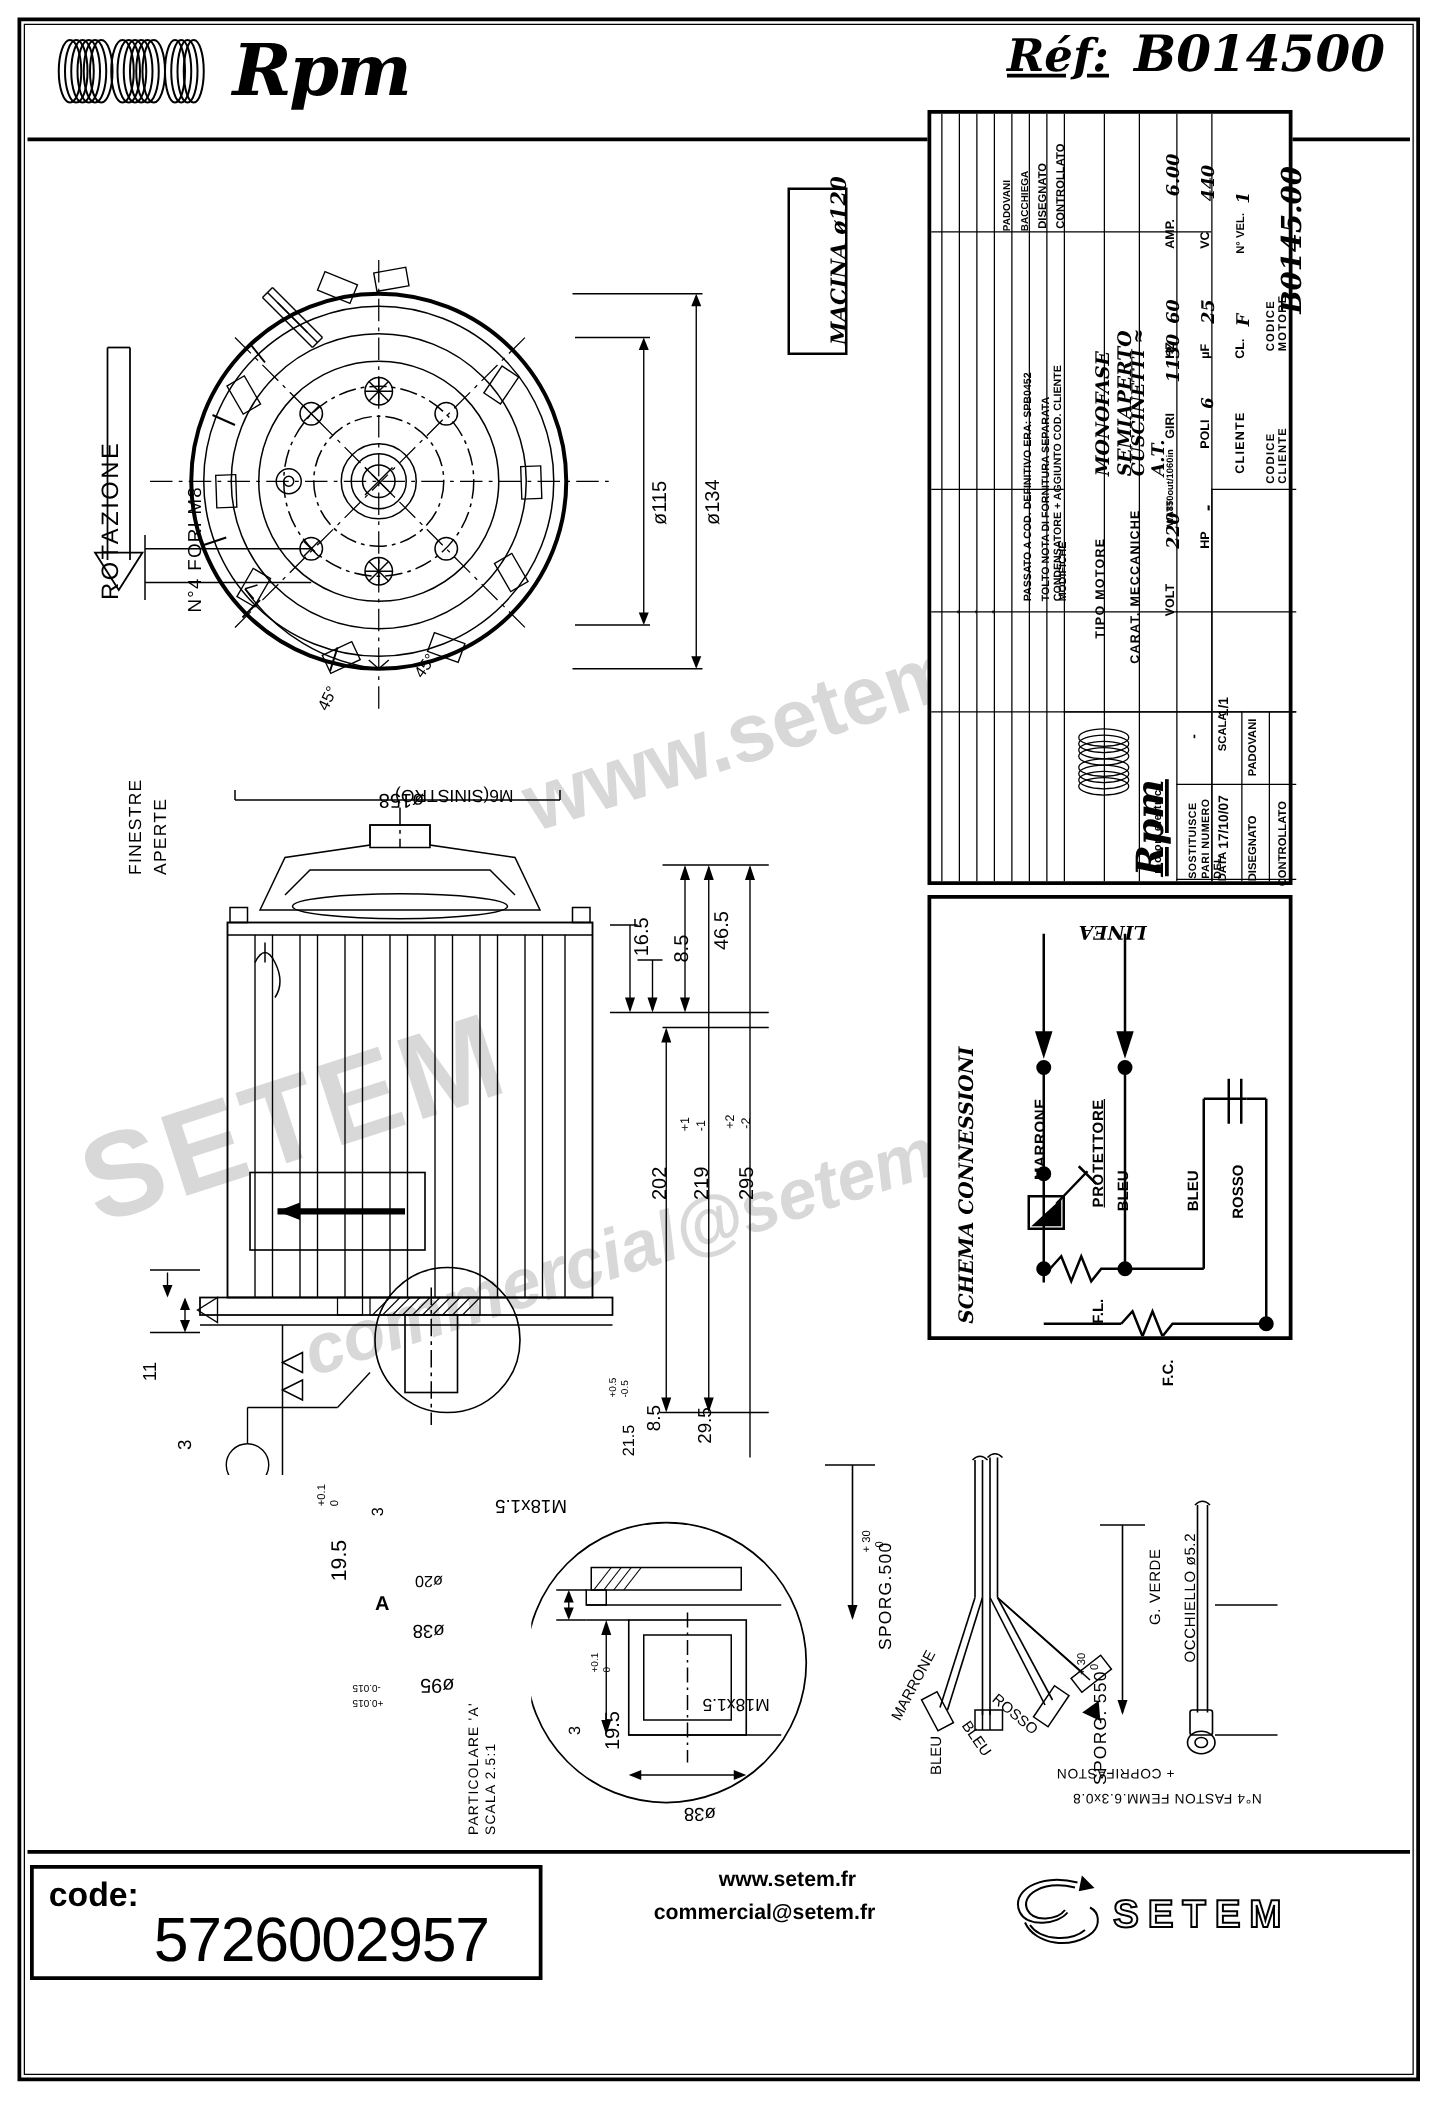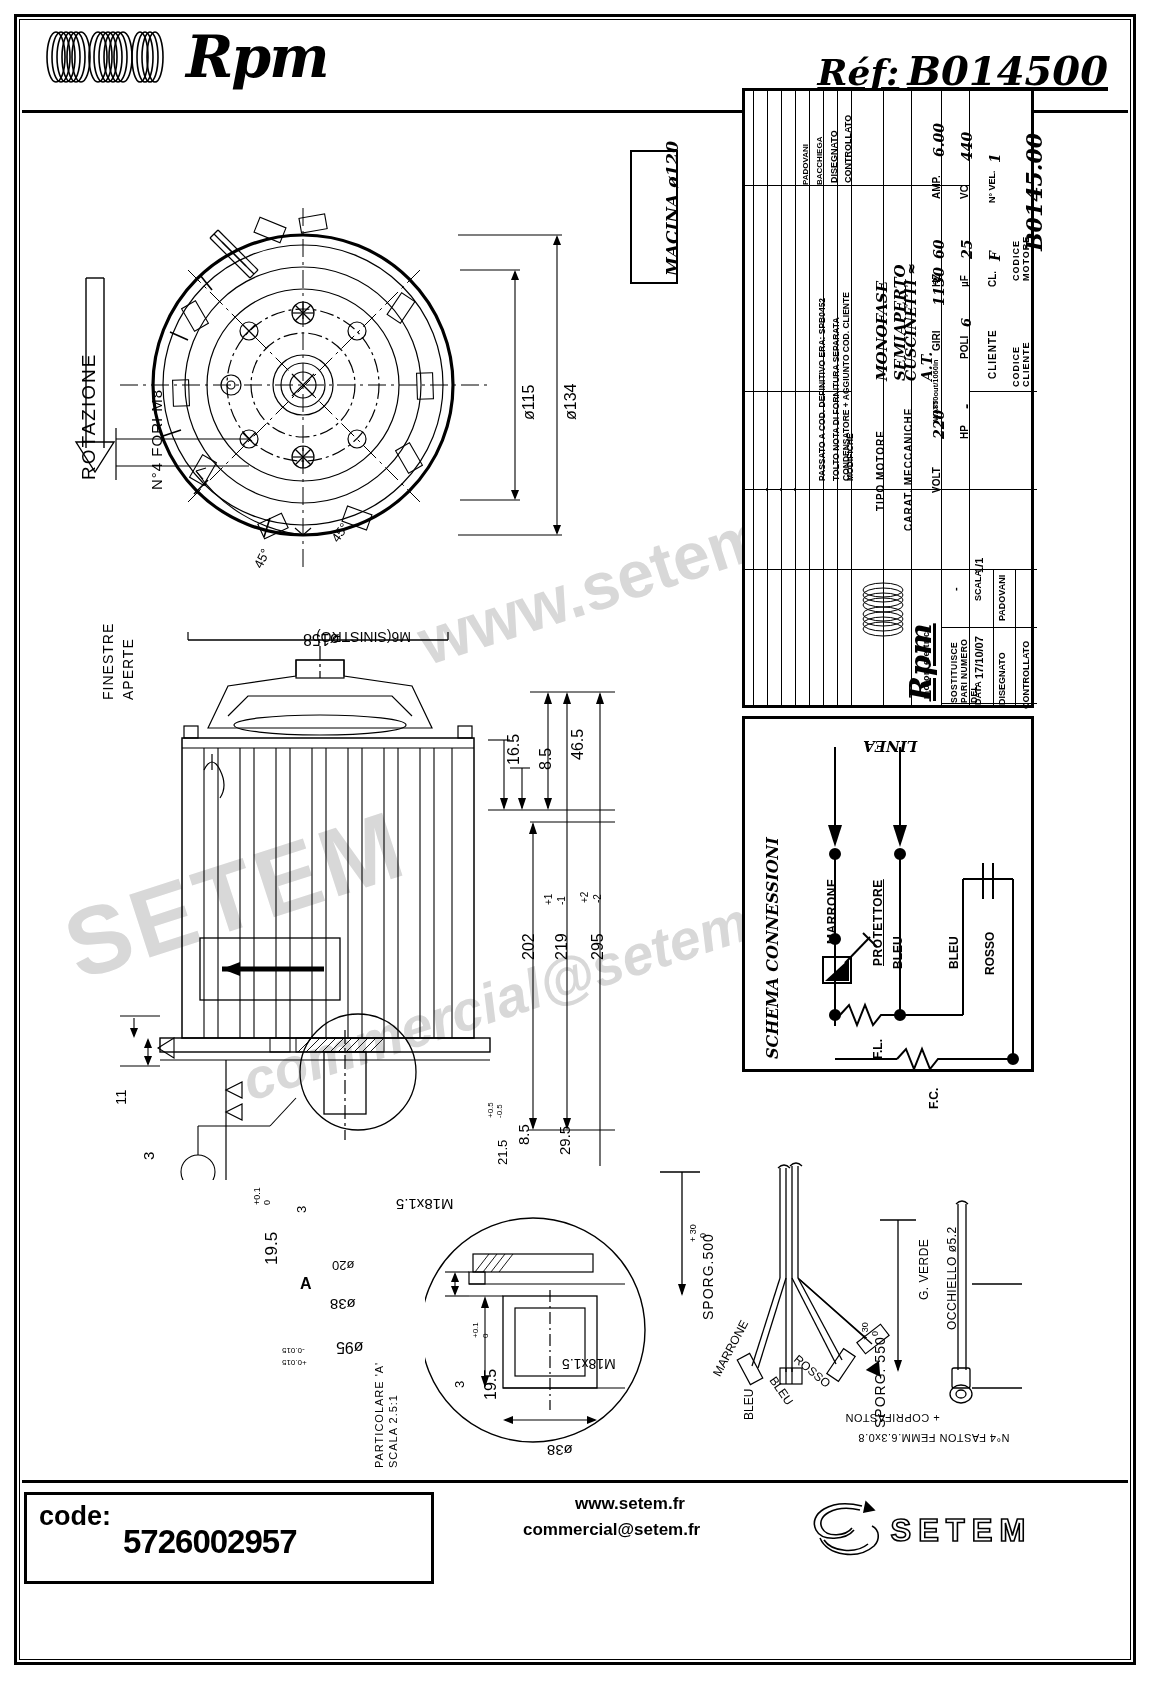--- a/index.html
+++ b/index.html
@@ -8,21 +8,21 @@
 
   .frame{position:absolute;left:14px;top:14px;width:1122px;height:1651px;border:3px solid #000;box-sizing:border-box;}
   .frame2{position:absolute;left:19px;top:19px;width:1112px;height:1641px;border:1px solid #000;box-sizing:border-box;}
 
   
   .hdr-rule{position:absolute;left:22px;top:110px;width:1106px;height:3px;background:#000;}
   .logo{position:absolute;left:40px;top:28px;display:flex;align-items:center;gap:6px;}
   .coil{display:flex;align-items:center;}
   .coil svg{display:block;}
   .logo-word{font-family:"DejaVu Serif",serif;font-style:italic;font-weight:700;font-size:57px;line-height:1;letter-spacing:-2px;}
-  .ref{position:absolute;right:46px;top:47px;display:flex;align-items:baseline;gap:8px;text-decoration:underline;}
+  .ref{position:absolute;right:46px;top:20px;display:flex;align-items:baseline;gap:20px;}
   .ref .lbl{font-family:"DejaVu Serif",serif;font-style:italic;font-weight:700;font-size:36px;text-decoration:underline;}
   .ref .val{font-family:"DejaVu Serif",serif;font-style:italic;font-weight:700;font-size:40px;}
 
   
   .t{position:absolute;white-space:nowrap;font-family:"Liberation Sans",sans-serif;}
   .ital{font-style:italic;font-weight:700;font-family:"DejaVu Serif",serif;}
   .r90{transform-origin:0 0;transform:rotate(-90deg);}
   .r180{transform-origin:50% 50%;transform:rotate(180deg);}
 
   
@@ -33,21 +33,21 @@
   .cell{position:absolute;font-size:9px;font-weight:700;}
   .cellv{position:absolute;font-size:10px;font-weight:700;font-style:italic;font-family:"DejaVu Serif",serif;}
 
   
   #schema{position:absolute;left:742px;top:716px;width:292px;height:356px;border:3px solid #000;box-sizing:border-box;background:#fff;}
 
   
   #footer-rule{position:absolute;left:22px;top:1480px;width:1106px;height:3px;background:#000;}
   #codebox{position:absolute;left:24px;top:1492px;width:410px;height:92px;border:3px solid #000;box-sizing:border-box;background:#fff;}
   #codebox .lbl{position:absolute;left:12px;top:6px;font-size:27px;font-weight:700;}
-  #codebox .num{position:absolute;left:96px;top:28px;font-size:33px;font-weight:700;letter-spacing:-1px;font-family:"Liberation Sans",sans-serif;}
+  #codebox .num{position:absolute;left:96px;top:28px;font-size:50px;font-weight:400;letter-spacing:-1px;font-family:"Liberation Sans",sans-serif;}
   #setem{position:absolute;left:455px;top:1490px;width:660px;height:110px;}
   #setem .site{position:absolute;left:120px;top:4px;font-size:17px;font-weight:700;}
   #setem .mail{position:absolute;left:68px;top:30px;font-size:17px;font-weight:700;}
   #setem .addr{position:absolute;left:14px;top:80px;font-size:14px;font-weight:700;}
   #setem .slogo{position:absolute;left:345px;top:6px;}
   #setem .sword{font-family:"Liberation Sans",sans-serif;font-weight:700;font-size:31px;letter-spacing:7px;color:#fff;-webkit-text-stroke:1.6px #000;}
 
   
   .wm{position:absolute;color:#d8d8d8;font-weight:700;font-family:"Liberation Sans",sans-serif;pointer-events:none;}
   .wm1{left:410px;top:540px;font-size:66px;transform:rotate(-18deg);}

